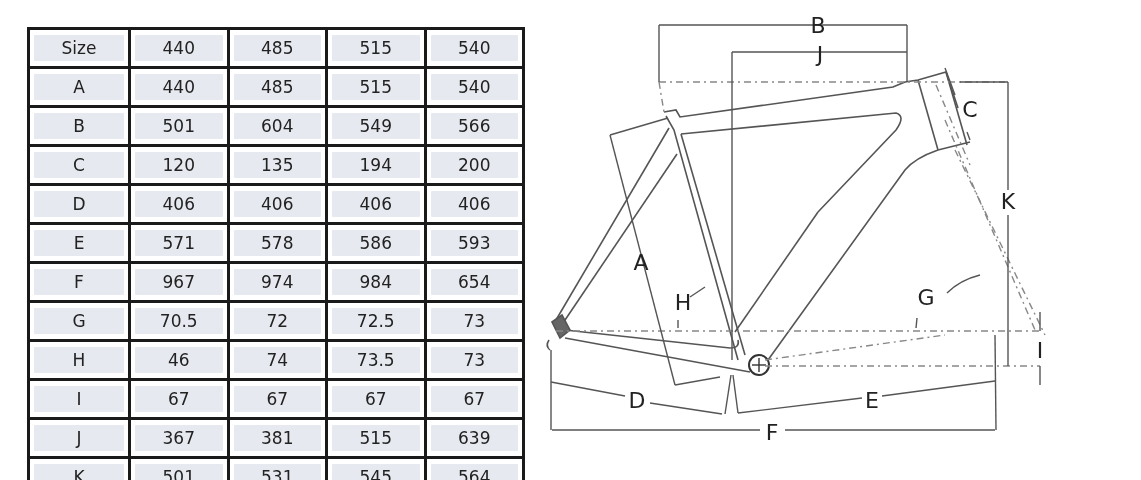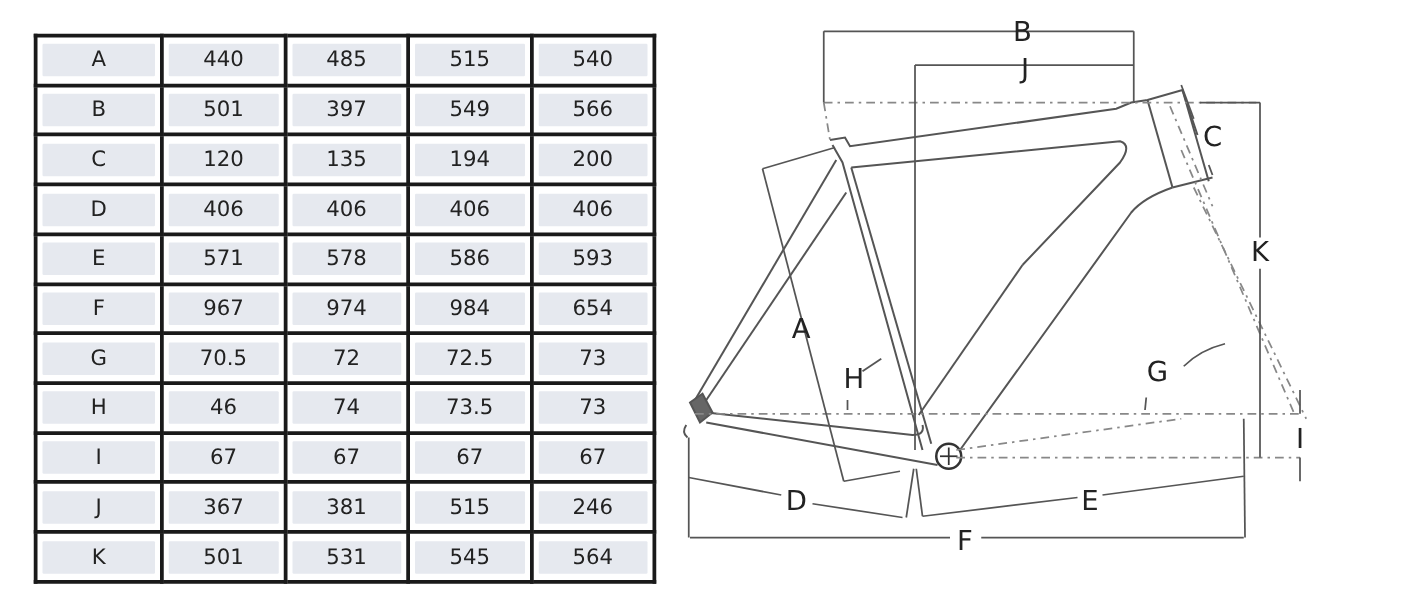--- a/index.html
+++ b/index.html
@@ -28,20 +28,37 @@
   #diagram { position: absolute; left: 540px; top: 0; width: 601px; height: 480px; }
   .lbl { font-family: "DejaVu Sans", sans-serif; font-size: 22px; fill: #222; }
 </style>
 </head>
 <body>
 
 <table id="geo-table">
   <tbody>
     <tr>
       <td>
+          <span class="cell">Size</span>
+        </td>
+      <td>
+          <span class="cell">440</span>
+        </td>
+      <td>
+          <span class="cell">485</span>
+        </td>
+      <td>
+          <span class="cell">515</span>
+        </td>
+      <td>
+          <span class="cell">540</span>
+        </td>
+    </tr>
+    <tr>
+      <td>
           <span class="cell">A</span>
         </td>
       <td>
           <span class="cell">440</span>
         </td>
       <td>
           <span class="cell">485</span>
         </td>
       <td>
           <span class="cell">515</span>
@@ -51,21 +68,21 @@
         </td>
     </tr>
     <tr>
       <td>
           <span class="cell">B</span>
         </td>
       <td>
           <span class="cell">501</span>
         </td>
       <td>
-          <span class="cell">397</span>
+          <span class="cell">604</span>
         </td>
       <td>
           <span class="cell">549</span>
         </td>
       <td>
           <span class="cell">566</span>
         </td>
     </tr>
     <tr>
       <td>
@@ -193,21 +210,21 @@
       <td>
           <span class="cell">367</span>
         </td>
       <td>
           <span class="cell">381</span>
         </td>
       <td>
           <span class="cell">515</span>
         </td>
       <td>
-          <span class="cell">246</span>
+          <span class="cell">639</span>
         </td>
     </tr>
     <tr>
       <td>
           <span class="cell">K</span>
         </td>
       <td>
           <span class="cell">501</span>
         </td>
       <td>

